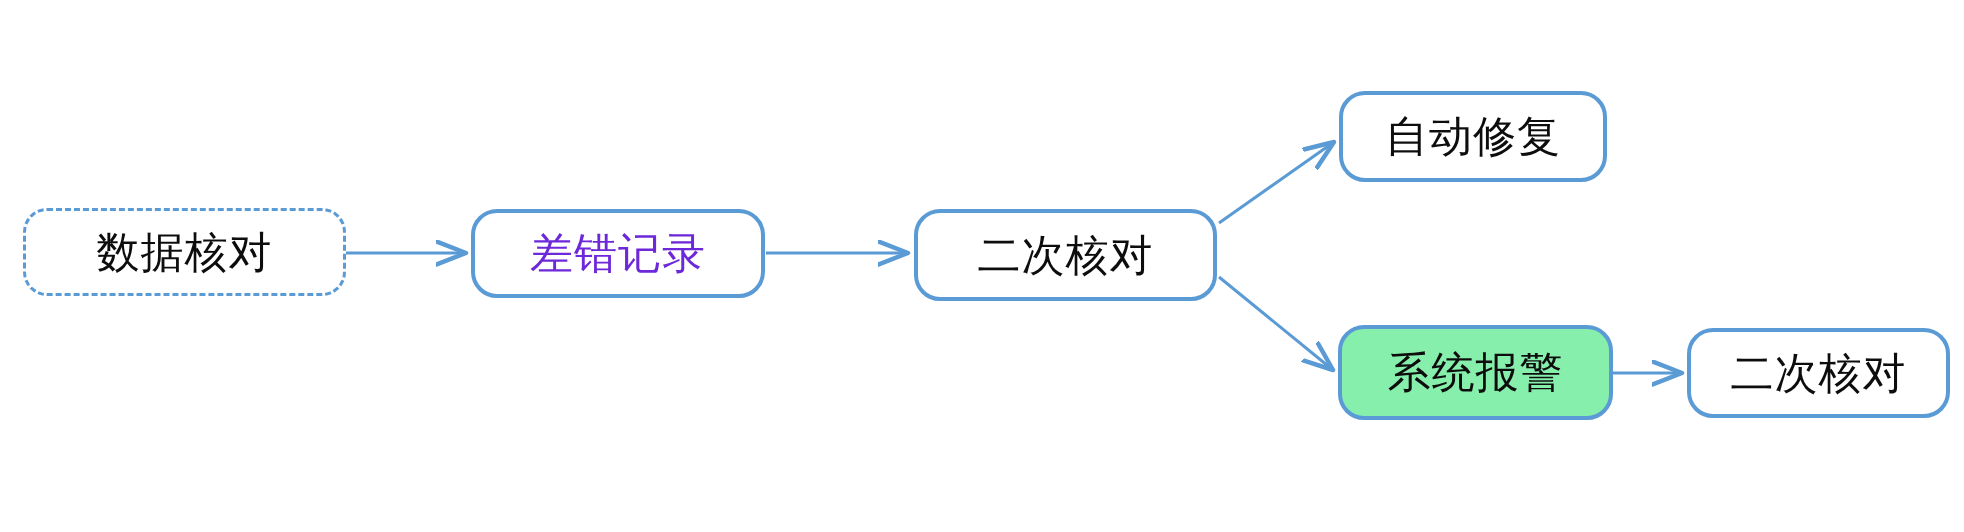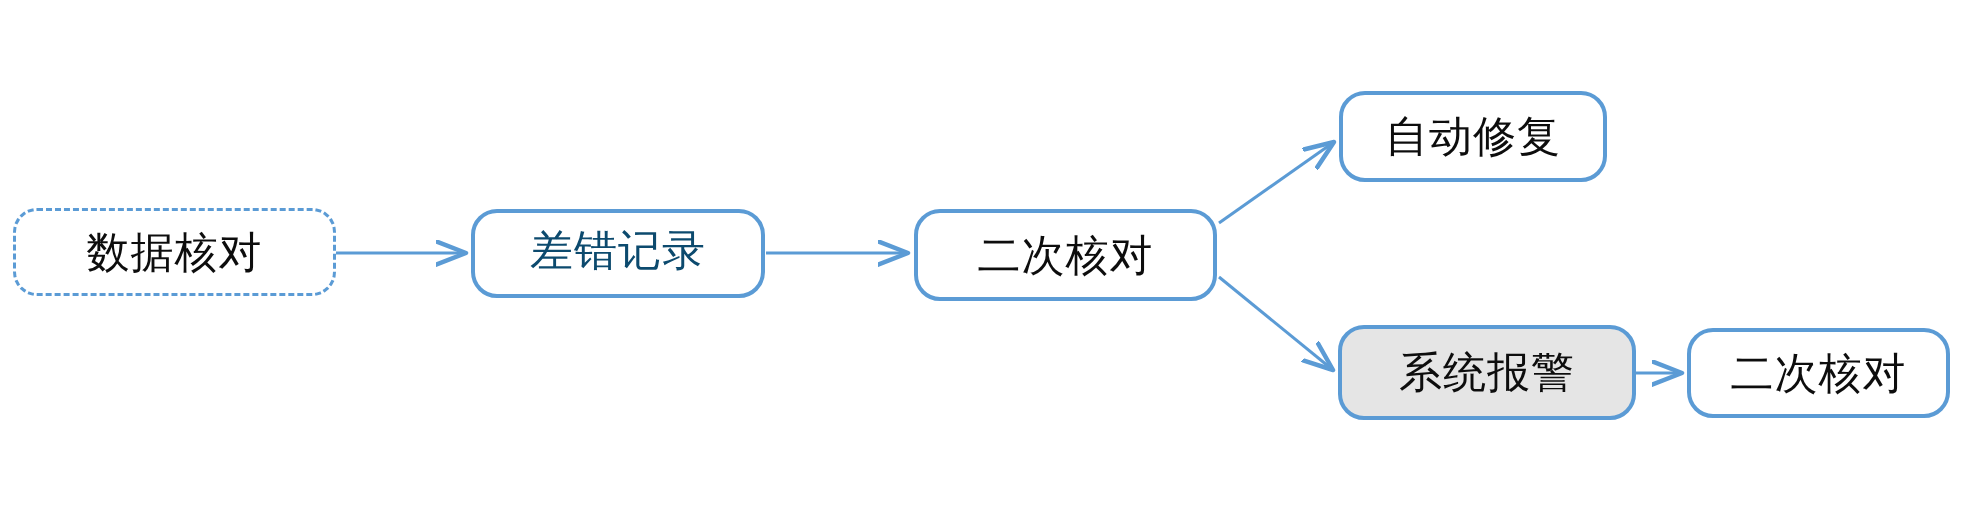--- a/index.html
+++ b/index.html
@@ -70,37 +70,37 @@
 
     <line x1="766" y1="253" x2="908" y2="253" stroke="#5b9bd5" stroke-width="3" marker-end="url(#arrowhead)"></line>
 
     <line x1="1219" y1="223" x2="1334" y2="142" stroke="#5b9bd5" stroke-width="3" marker-end="url(#arrowhead)"></line>
 
     <line x1="1219" y1="277" x2="1333" y2="370" stroke="#5b9bd5" stroke-width="3" marker-end="url(#arrowhead)"></line>
 
     <line x1="1609" y1="373" x2="1682" y2="373" stroke="#5b9bd5" stroke-width="3" marker-end="url(#arrowhead)"></line>
   </svg>
 
-  <div class="node dashed" style="left: 13px; top: 208px; width: 323px; height: 88px; border-color: rgb(91, 155, 213); background: rgb(255, 255, 255);">
+  <div class="node dashed" style="left: 23px; top: 208px; width: 323px; height: 88px; border-color: rgb(91, 155, 213); background: rgb(255, 255, 255);">
     <span class="node-label" style="color: rgb(13, 13, 13);">数据核对</span>
   </div>
 
   <div class="node" style="left: 471px; top: 209px; width: 294px; height: 89px; border-color: rgb(91, 155, 213); background: rgb(255, 255, 255);">
-    <span class="node-label" style="color: #0c4a6e; font-family: Liberation Mono, monospace;">差错记录</span>
+    <span class="node-label" style="color: #6d28d9;">差错记录</span>
   </div>
 
   <div class="node" style="left: 1339px; top: 91px; width: 268px; height: 91px; border-color: rgb(91, 155, 213); background: rgb(255, 255, 255);">
     <span class="node-label" style="color: rgb(13, 13, 13);">自动修复</span>
   </div>
 
   <div class="node" style="left: 914px; top: 209px; width: 303px; height: 92px; border-color: rgb(91, 155, 213); background: rgb(255, 255, 255);">
     <span class="node-label" style="color: rgb(13, 13, 13);">二次核对</span>
   </div>
 
-  <div class="node" style="left: 1338px; top: 325px; width: 298px; height: 95px; border-color: rgb(91, 155, 213); background: #e5e5e5;">
+  <div class="node" style="left: 1338px; top: 325px; width: 275px; height: 95px; border-color: rgb(91, 155, 213); background: #86efac;">
     <span class="node-label" style="color: rgb(13, 13, 13);">系统报警</span>
   </div>
 
   <div class="node" style="left: 1687px; top: 328px; width: 263px; height: 90px; border-color: rgb(91, 155, 213); background: rgb(255, 255, 255);">
     <span class="node-label" style="color: rgb(13, 13, 13);">二次核对</span>
   </div>
 
 </div>
 
 </body></html>

